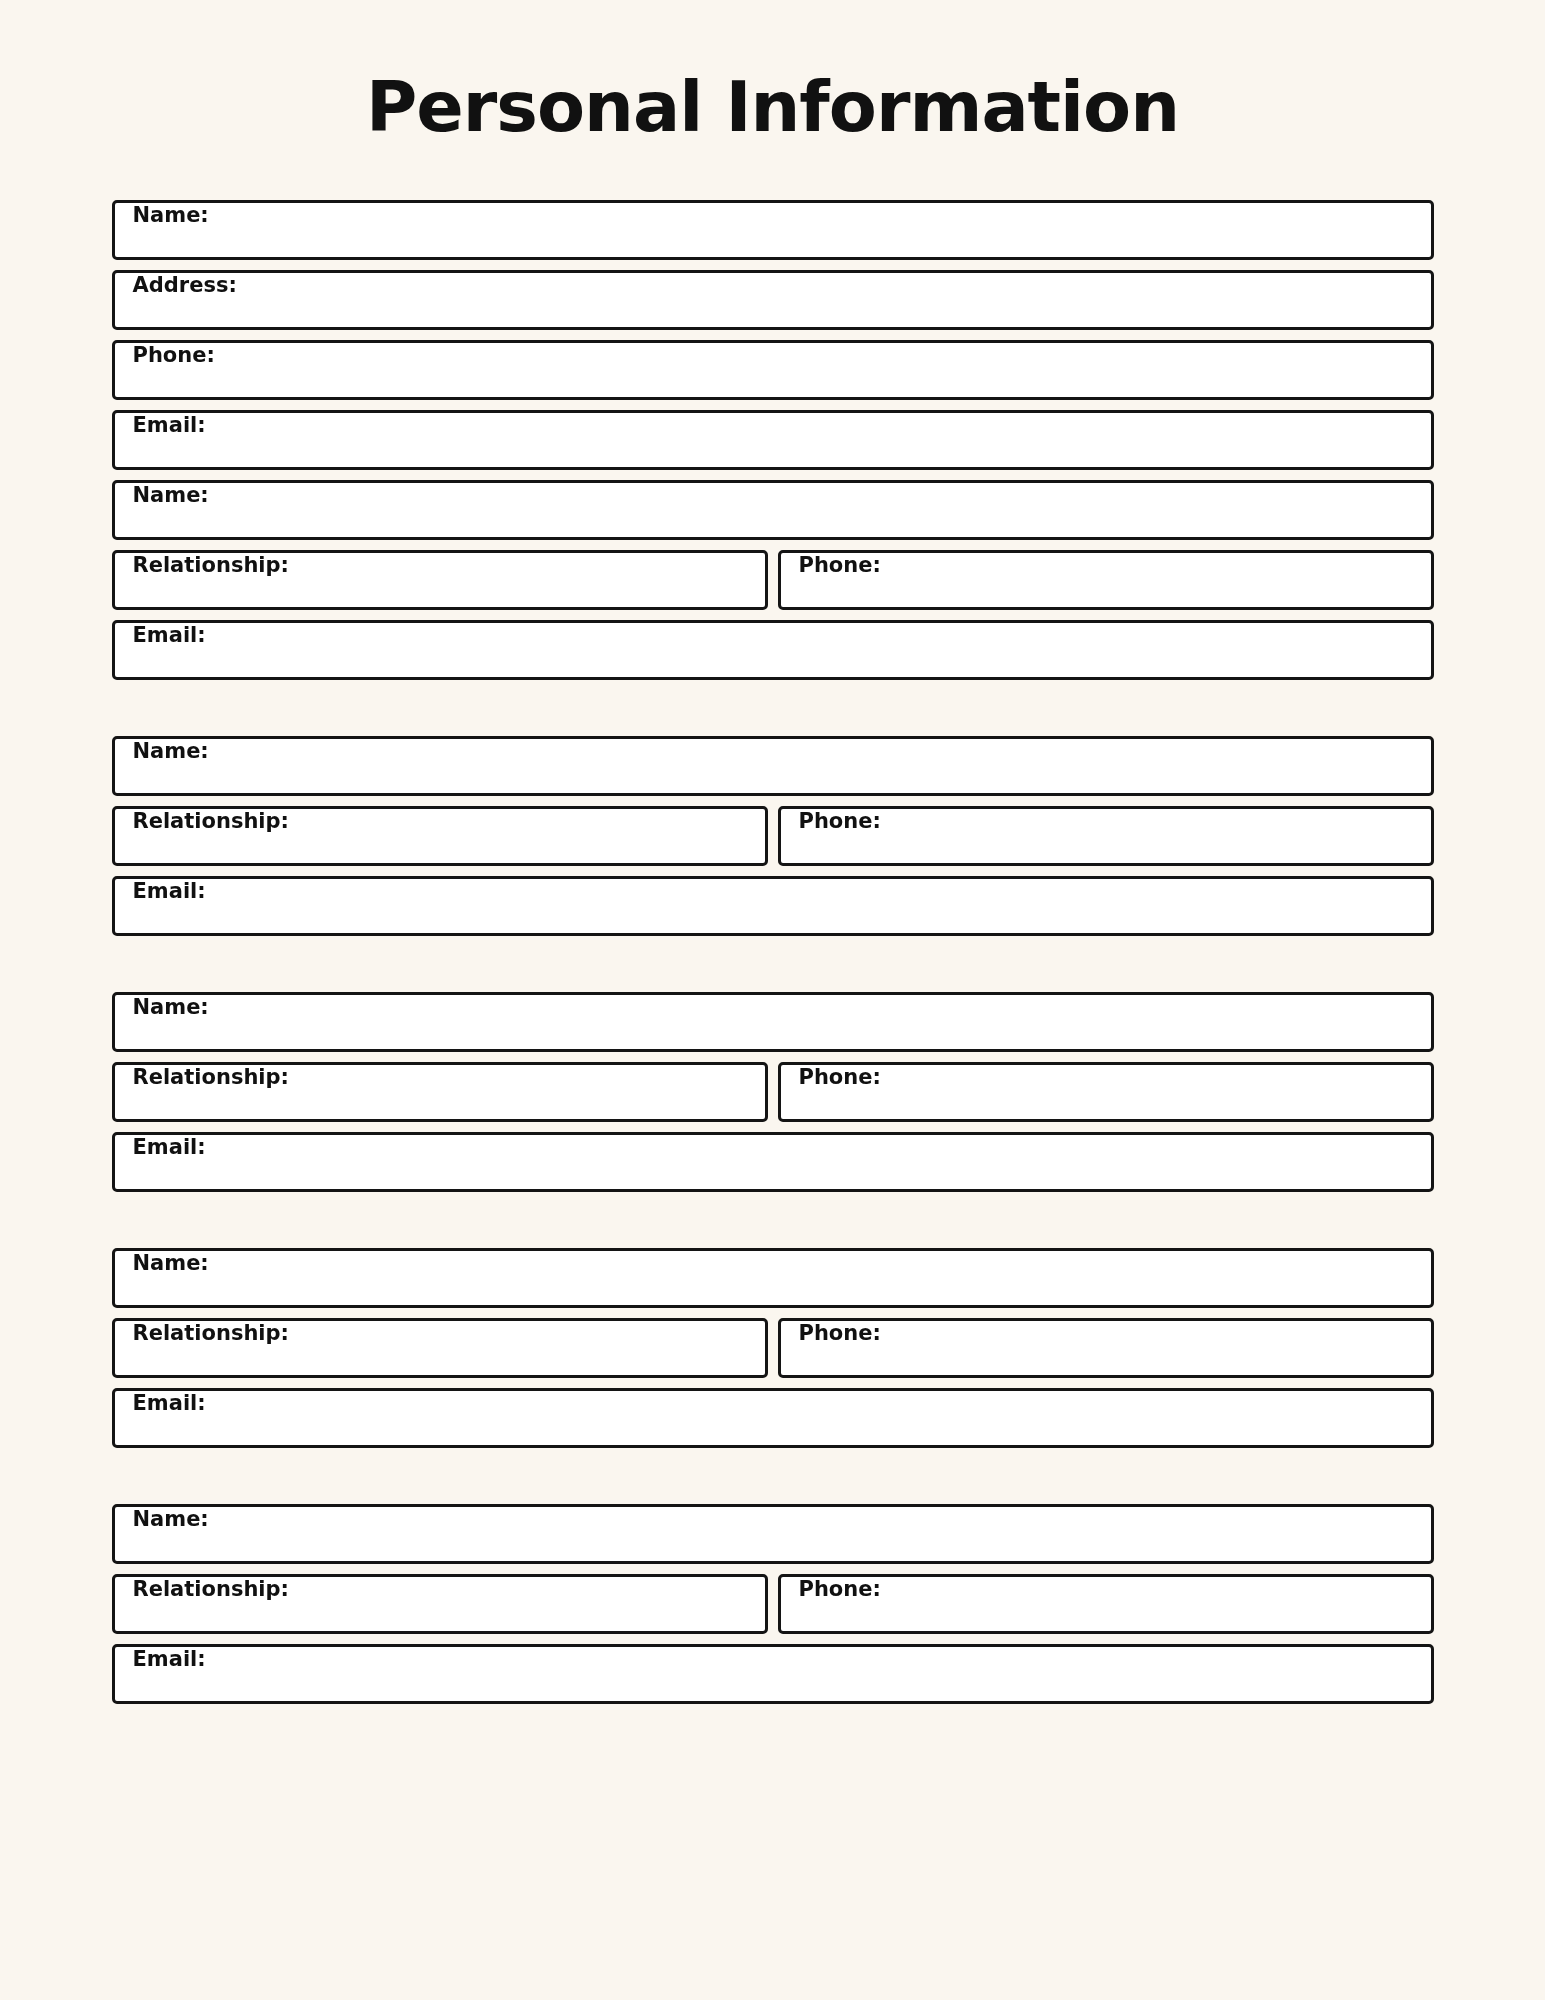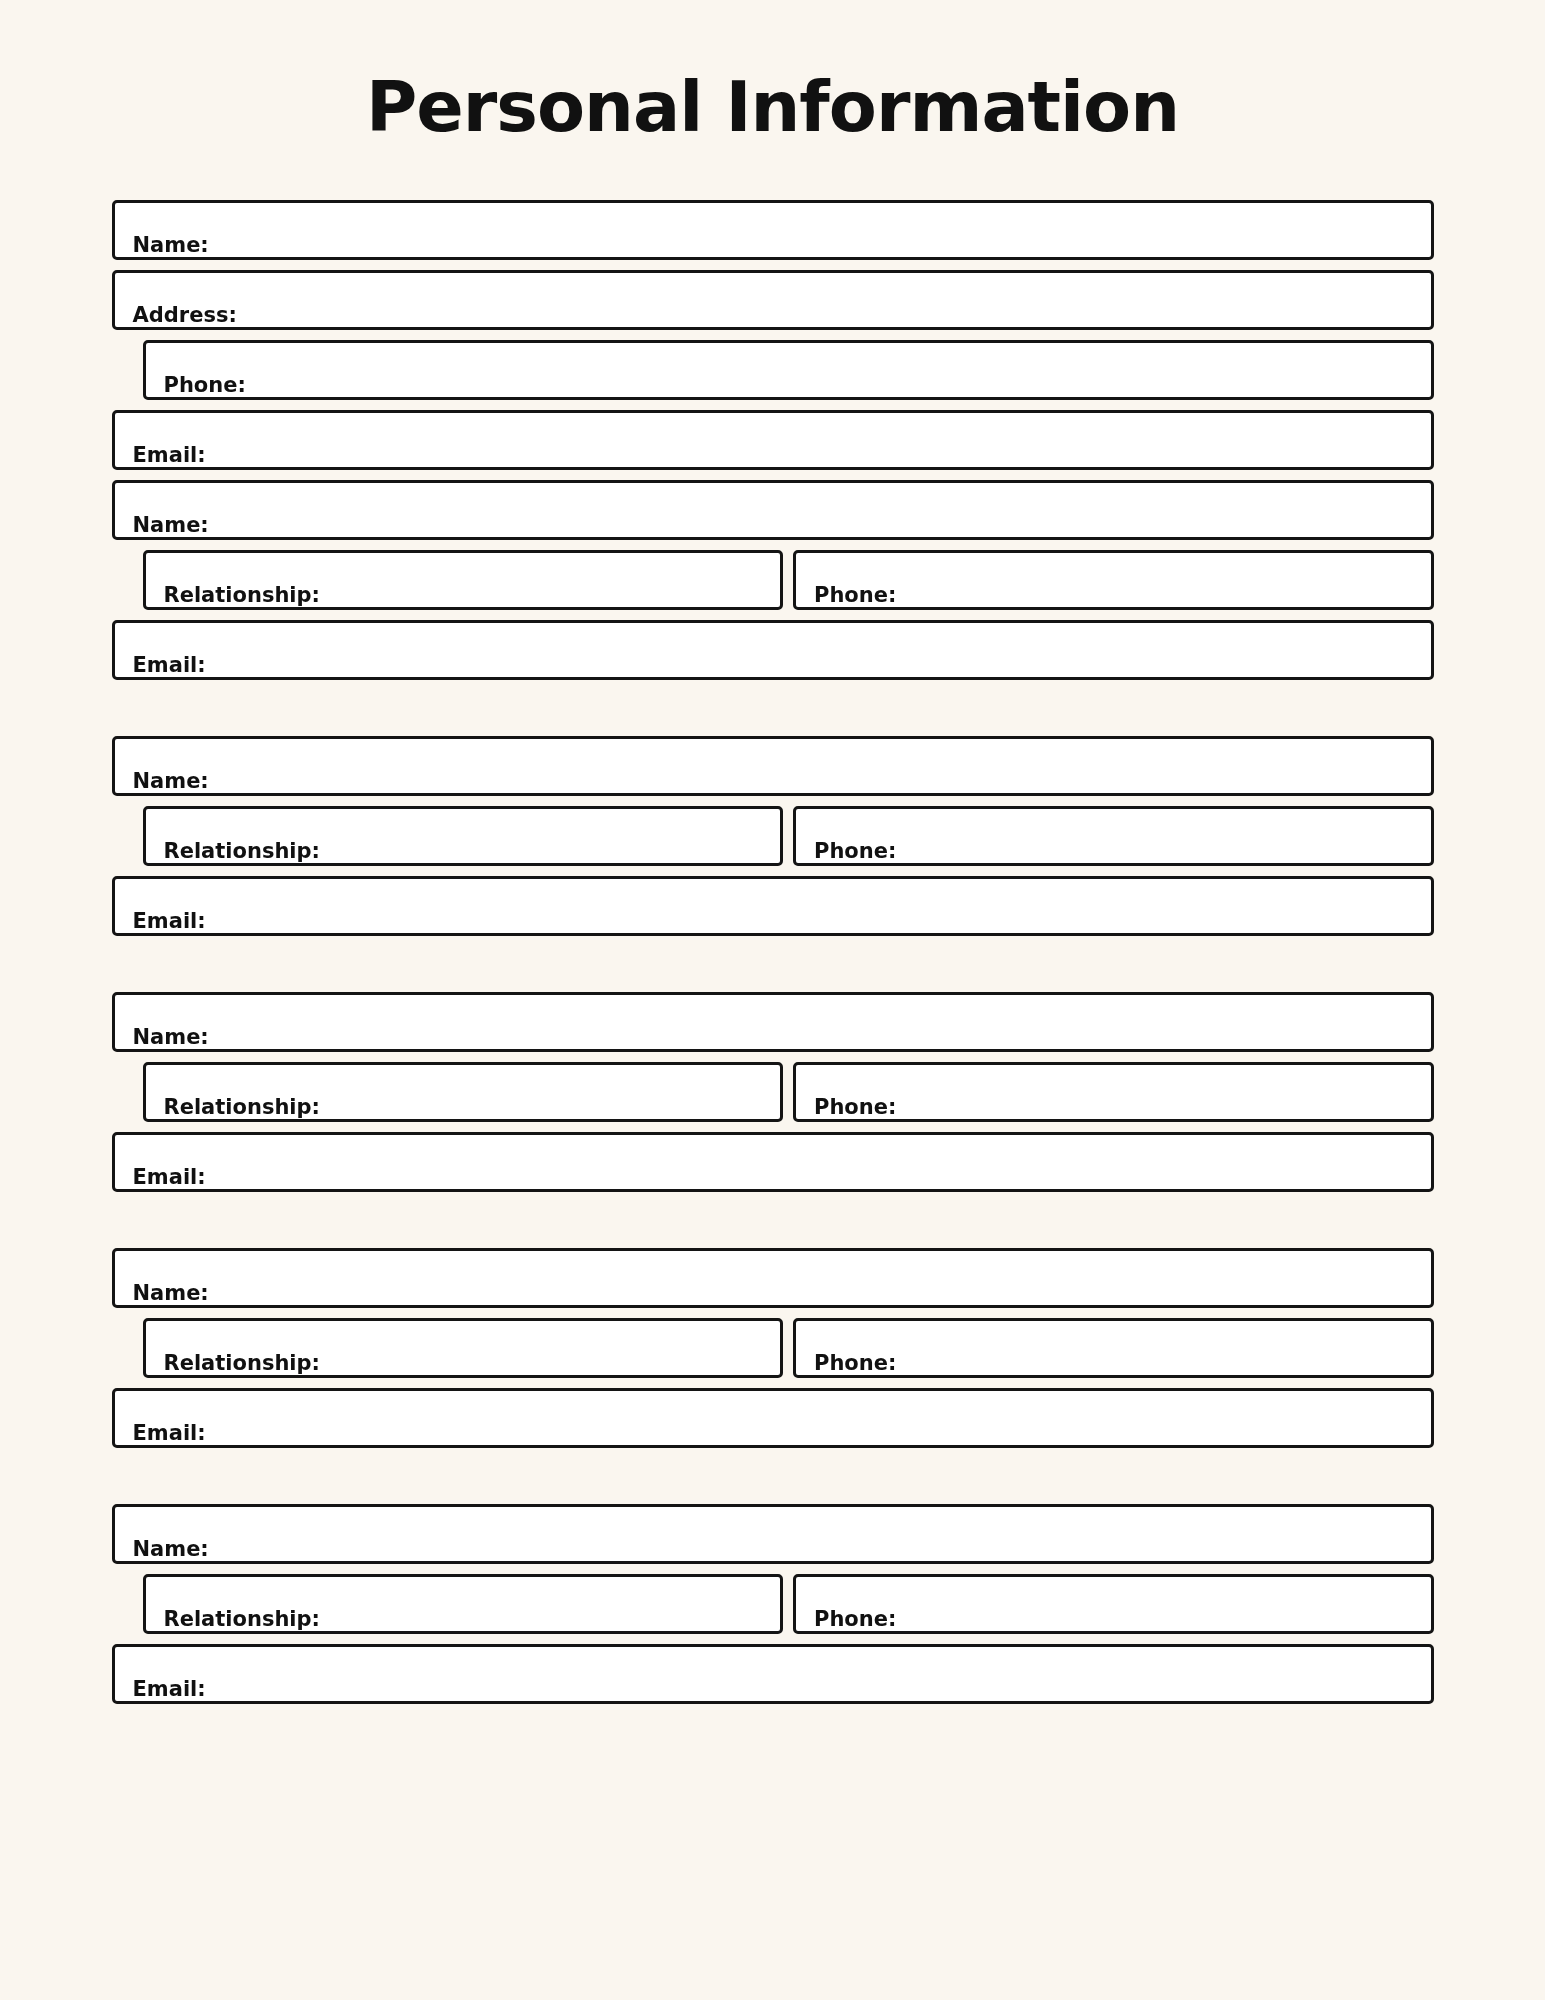--- a/index.html
+++ b/index.html
@@ -35,30 +35,29 @@
     line-height: 1;
     text-align: center;
     margin: 38px 0 46px 0;
   }
 
   .row { margin-bottom: 10px; }
 
   .row.split {
     display: flex;
     gap: 10px;
-    margin-left: 31px;
   }
 
   .field {
     background: #FFFFFF;
     border: 3px solid #141414;
     border-radius: 5px;
     height: 60px;
     display: flex;
-    align-items: flex-end;
+    align-items: flex-start;
     padding: 0 18px;
     cursor: text;
   }
 
   .row.split .field { flex: 1 1 0; }
 
   .label {
     font-weight: 700;
     font-size: 21px;
     white-space: nowrap;

